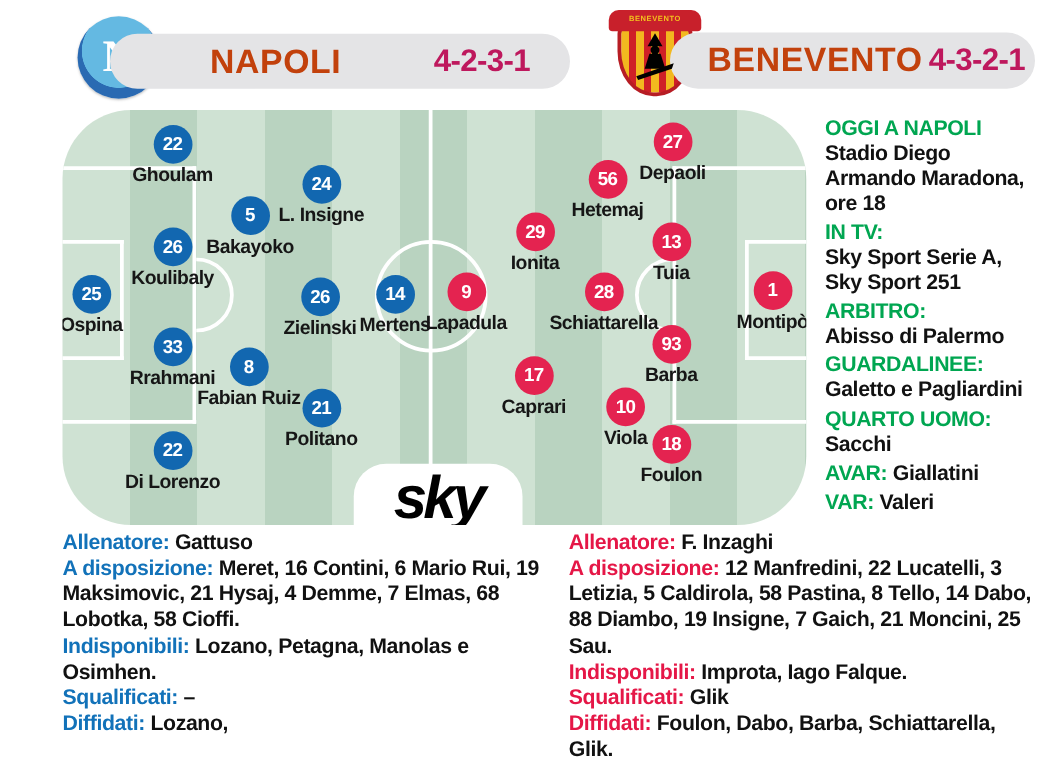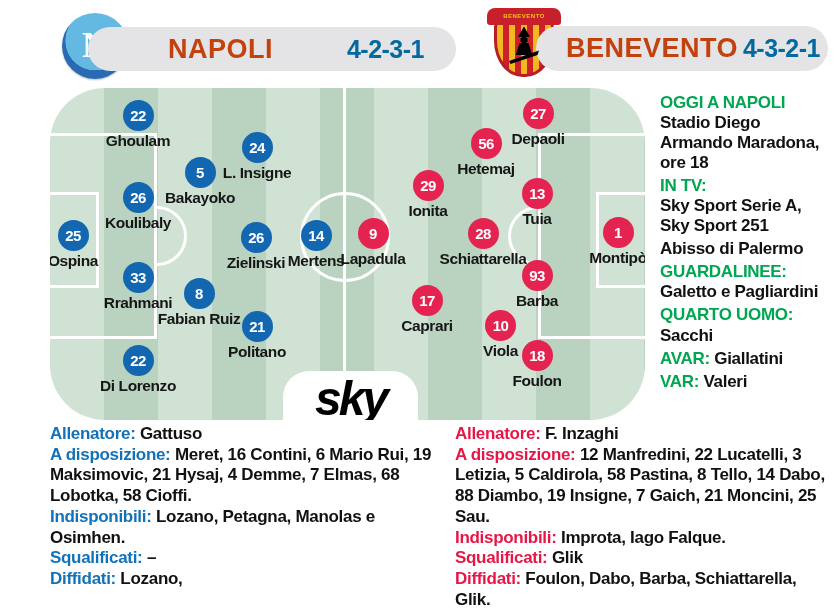--- a/index.html
+++ b/index.html
@@ -8,21 +8,21 @@
     font-family:"Liberation Sans","DejaVu Sans",sans-serif;color:#111;
   }
   
   .pill{
     position:absolute;background:#e4e4e6;border-radius:24px;
     display:flex;align-items:center;justify-content:space-between;box-sizing:border-box;
   }
   #home-pill{left:88px;top:27px;width:368px;height:44px;padding:0 32px 0 80px;}
   #away-pill{left:536px;top:26px;width:292px;height:45px;padding:0 8px 0 30px;}
   .team-name{font-size:27px;font-weight:800;letter-spacing:.5px;color:#c2410c;}
-  .formation{font-size:25px;font-weight:700;letter-spacing:-0.5px;color:#0369a1;}
+  .formation{font-size:25px;font-weight:700;letter-spacing:-0.5px;color:#be185d;}
   #home-crest{
     position:absolute;left:62px;top:13px;width:66px;height:66px;border-radius:50%;
     background:radial-gradient(circle at 50% 42%, #64b9e2 0 58%, #2a6ab2 59% 78%, #1c4f9e 79% 100%);
     display:flex;align-items:center;justify-content:center;
     box-shadow:0 1px 2px rgba(0,0,0,.25);
   }
   #home-crest .n{
     font-family:"Liberation Serif","DejaVu Serif",serif;font-weight:700;
     color:#fff;font-size:36px;line-height:1;margin-top:-2px;
   }
@@ -223,21 +223,21 @@
         <div class="chip away" style="left: 552.5px; top: 128.5px;">
           <span>1</span>
           <div class="chip-name">Montipò</div>
         </div>
       </div>
   </div>
 
   <div id="sidebar">
       <p><span class="side-head block">OGGI A NAPOLI</span><span>Stadio Diego Armando Maradona, ore 18</span></p>
       <p><span class="side-head block">IN TV:</span><span>Sky Sport Serie A, Sky Sport 251</span></p>
-      <p><span>Abisso di Palermo</span></p>
+      <p><span class="side-head block">ARBITRO:</span><span>Abisso di Palermo</span></p>
       <p><span class="side-head">Guardalinee:</span><span> Galetto e Pagliardini</span></p>
       <p><span class="side-head block">Quarto uomo:</span><span>Sacchi</span></p>
       <p><span class="side-head">Avar:</span><span> Giallatini</span></p>
       <p><span class="side-head">Var:</span><span> Valeri</span></p>
     </div>
 
   <div id="home-info" class="info-block">
       <p><span class="info-label">Allenatore:</span><span> Gattuso</span></p>
       <p><span class="info-label">A disposizione:</span><span> Meret, 16 Contini, 6 Mario Rui, 19 Maksimovic, 21 Hysaj, 4 Demme, 7 Elmas, 68 Lobotka, 58 Cioffi.</span></p>
       <p><span class="info-label">Indisponibili:</span><span> Lozano, Petagna, Manolas e Osimhen.</span></p>

